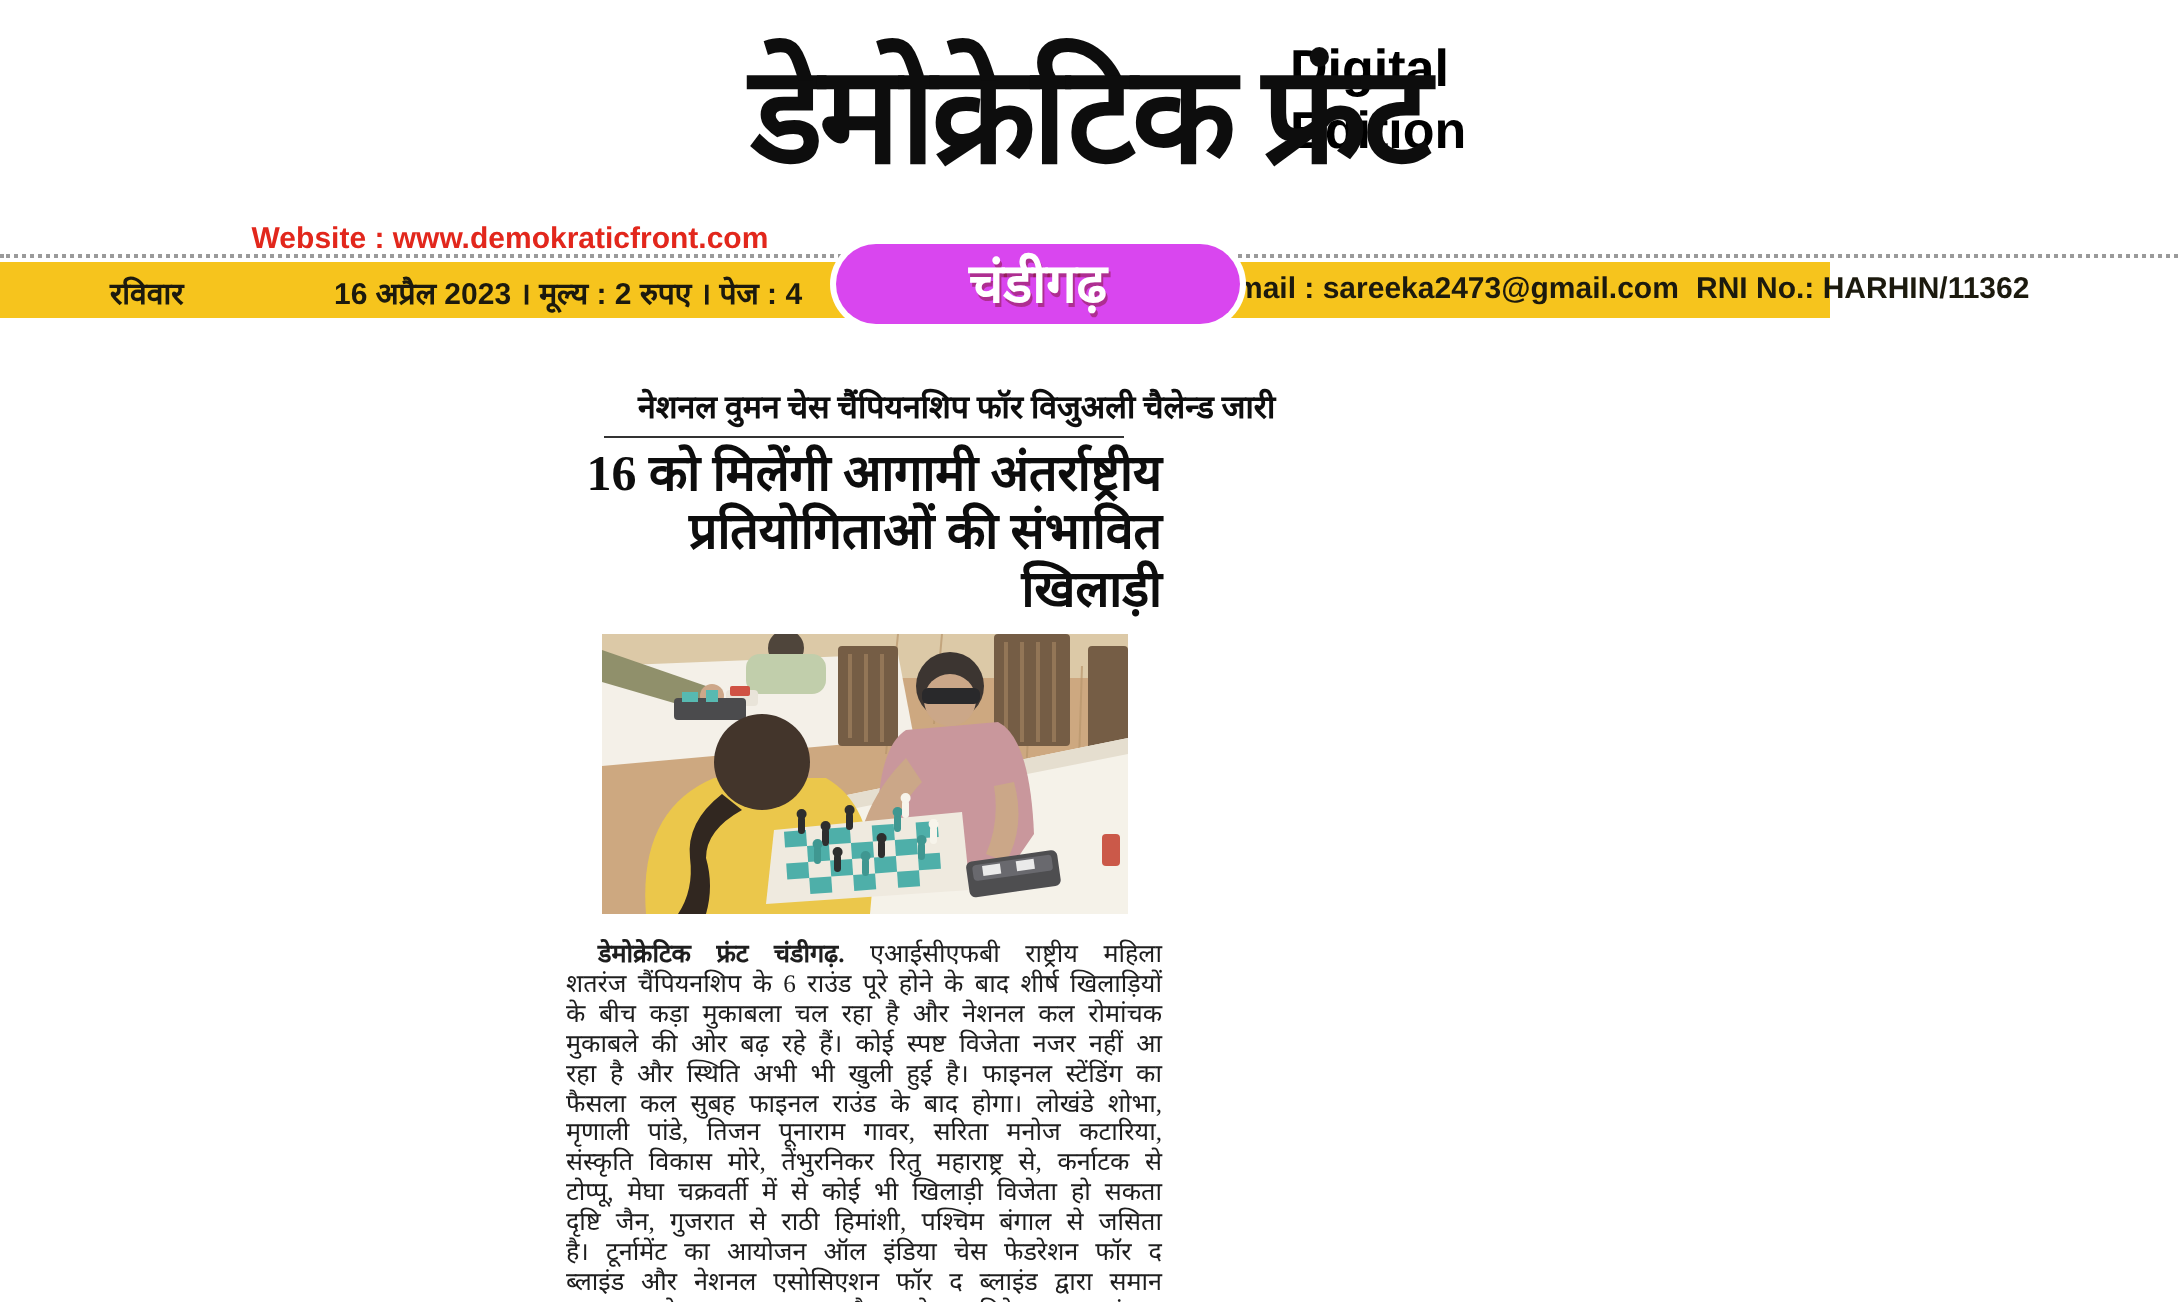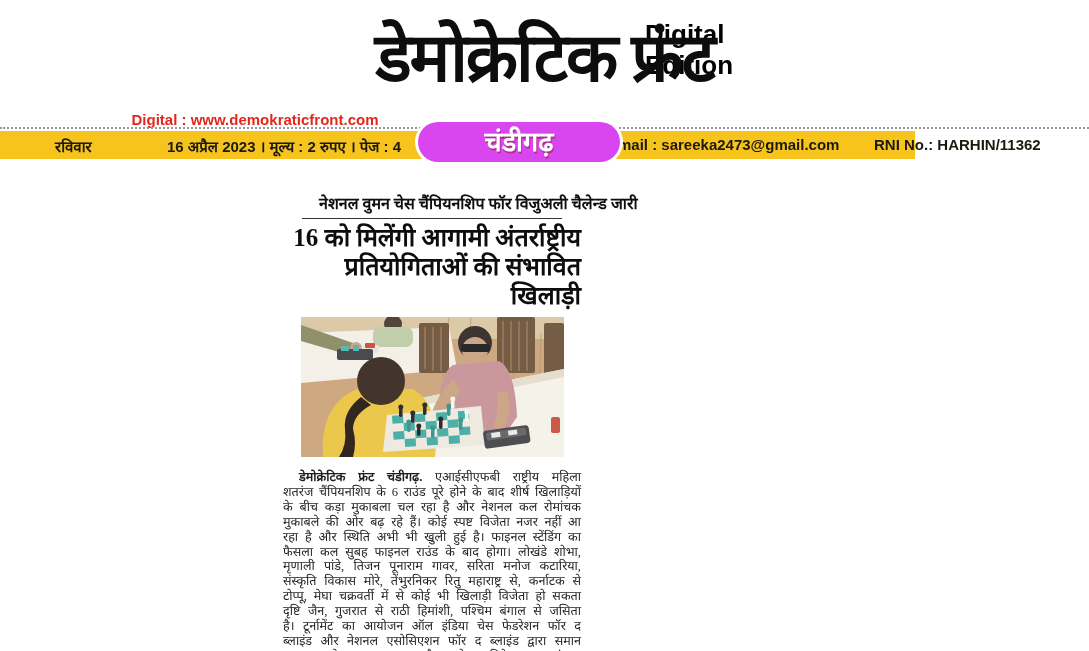--- a/index.html
+++ b/index.html
@@ -35,21 +35,21 @@
     position:absolute; top:131px; left:0; width:915px; height:28px;
     background:#f6c41d;
   }
   .infobar span {
     position:absolute; top:5px; font-size:15px; font-weight:bold; color:#1c1a0e;
     white-space:nowrap;
   }
   .day      { left:55px; }
   .dateinfo { left:167px; }
   .email    { left:603px; }
-  .rni      { left:874px;text-align:center; }
+  .rni      { left:848px;text-align:center; }
   .city-badge {
     position:absolute; top:122px; left:418px; width:202px; height:40px;
     background:#d946ef; border-radius:21px; box-shadow:0 0 0 3px #ffffff;
     display:flex; align-items:center; justify-content:center; z-index:5;
   }
   .city-badge span {
     color:#ffffff; font-size:27px; font-weight:bold; line-height:1;
     text-shadow:1px 2px 0 rgba(110,10,5,.4);
     font-family:"Liberation Serif", serif;
   }
@@ -72,21 +72,21 @@
   .body-line { text-align:justify; text-align-last:justify; }
   .body-line.first { text-indent:16px; }
 </style>
 </head>
 <body>
 
 <div class="page">
 
   <div class="digital-edition">Digital Edition</div>
   <h1 class="masthead">डेमोक्रेटिक फ्रंट</h1>
-  <div class="website">Digital : www.demokraticfront.com</div>
+  <div class="website">Website : www.demokraticfront.com</div>
   <div class="dotted-rule"></div>
 
   <div class="infobar">
     <span class="day">रविवार</span>
     <span class="dateinfo">16 अप्रैल 2023   ।   मूल्य : 2 रुपए  ।  पेज : 4</span>
     <span class="email">E-mail : sareeka2473@gmail.com</span>
     <span class="rni">RNI No.: HARHIN/11362</span>
   </div>
   <div class="city-badge">
     <span>चंडीगढ़</span>

